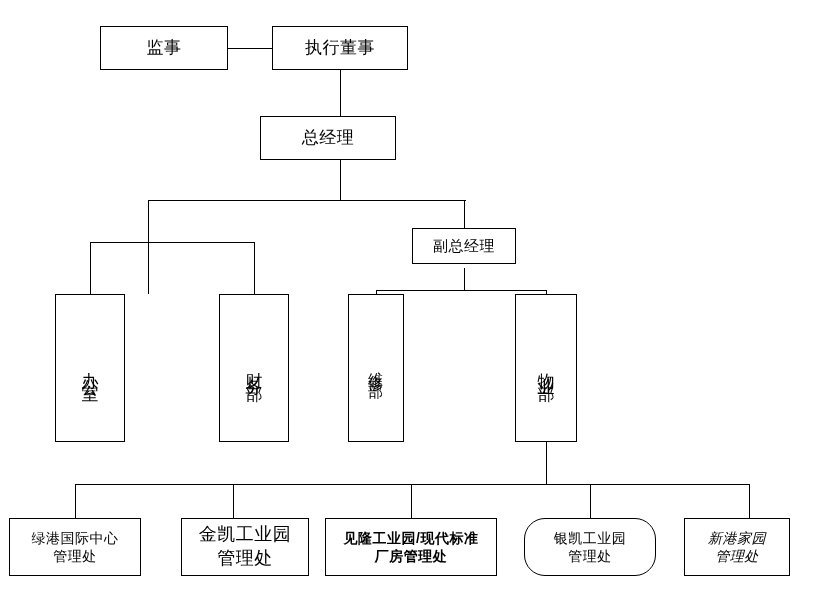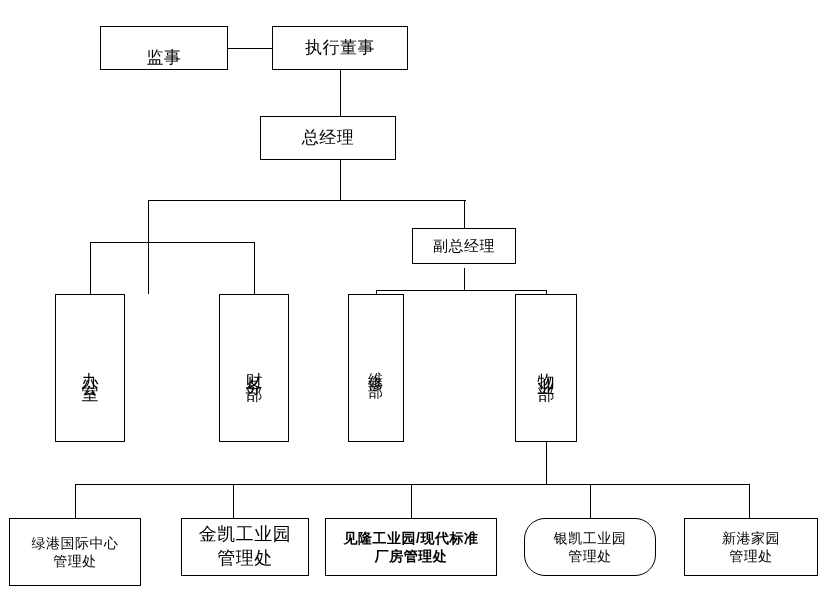--- a/index.html
+++ b/index.html
@@ -72,21 +72,21 @@
     <div class="line h" style="left: 376px; top: 290px; width: 170px;"></div>
     <div class="line v" style="left: 376px; top: 290px; height: 4px;"></div>
     <div class="line v" style="left: 546px; top: 290px; height: 4px;"></div>
     <div class="line v" style="left: 546px; top: 442px; height: 42px;"></div>
     <div class="line h" style="left: 75px; top: 484px; width: 674px;"></div>
     <div class="line v" style="left: 75px; top: 484px; height: 34px;"></div>
     <div class="line v" style="left: 233px; top: 484px; height: 34px;"></div>
     <div class="line v" style="left: 411px; top: 484px; height: 34px;"></div>
     <div class="line v" style="left: 590px; top: 484px; height: 34px;"></div>
     <div class="line v" style="left: 749px; top: 484px; height: 34px;"></div>
-    <div class="node h-node" style="left: 100px; top: 26px; width: 128px; height: 44px; font-size: 17px; align-items: flex-end;">
+    <div class="node h-node" style="left: 100px; top: 26px; width: 128px; height: 44px; font-size: 17px;">
       <span class="label">监事</span>
     </div>
     <div class="node h-node" style="left: 272px; top: 26px; width: 136px; height: 44px; font-size: 17px;">
       <span class="label">执行董事</span>
     </div>
     <div class="node h-node" style="left: 260px; top: 116px; width: 136px; height: 44px; font-size: 17px;">
       <span class="label">总经理</span>
     </div>
     <div class="node h-node" style="left: 412px; top: 228px; width: 104px; height: 36px; font-size: 15px;">
       <span class="label">副总经理</span>
@@ -96,33 +96,33 @@
     </div>
     <div class="node v-node" style="left: 219px; top: 294px; width: 70px; height: 148px; font-size: 17px;">
       <span class="label">财务部</span>
     </div>
     <div class="node v-node" style="left: 348px; top: 294px; width: 56px; height: 148px; font-size: 15px;">
       <span class="label">维修部</span>
     </div>
     <div class="node v-node" style="left: 515px; top: 294px; width: 62px; height: 148px; font-size: 17px;">
       <span class="label">物业部</span>
     </div>
-    <div class="node h-node" style="left: 9px; top: 518px; width: 132px; height: 68px; font-size: 14px;">
+    <div class="node h-node" style="left: 9px; top: 518px; width: 132px; height: 58px; font-size: 14px;">
       <span class="label">绿港国际中心
 管理处</span>
     </div>
     <div class="node h-node" style="left: 181px; top: 518px; width: 128px; height: 58px; font-size: 18px;">
       <span class="label">金凯工业园
 管理处</span>
     </div>
     <div class="node h-node" style="left: 325px; top: 518px; width: 172px; height: 58px; font-size: 14px; font-weight: bold;">
       <span class="label">见隆工业园/现代标准
 厂房管理处</span>
     </div>
     <div class="node h-node" style="left: 524px; top: 518px; width: 132px; height: 58px; font-size: 14px; border-radius: 21px;">
       <span class="label">银凯工业园
 管理处</span>
     </div>
-    <div class="node h-node" style="left: 684px; top: 518px; width: 134px; height: 58px; font-size: 14px;">
+    <div class="node h-node" style="left: 684px; top: 518px; width: 106px; height: 58px; font-size: 14px; font-style: italic;">
       <span class="label">新港家园
 管理处</span>
     </div>
   </div>
 
 </body></html>

